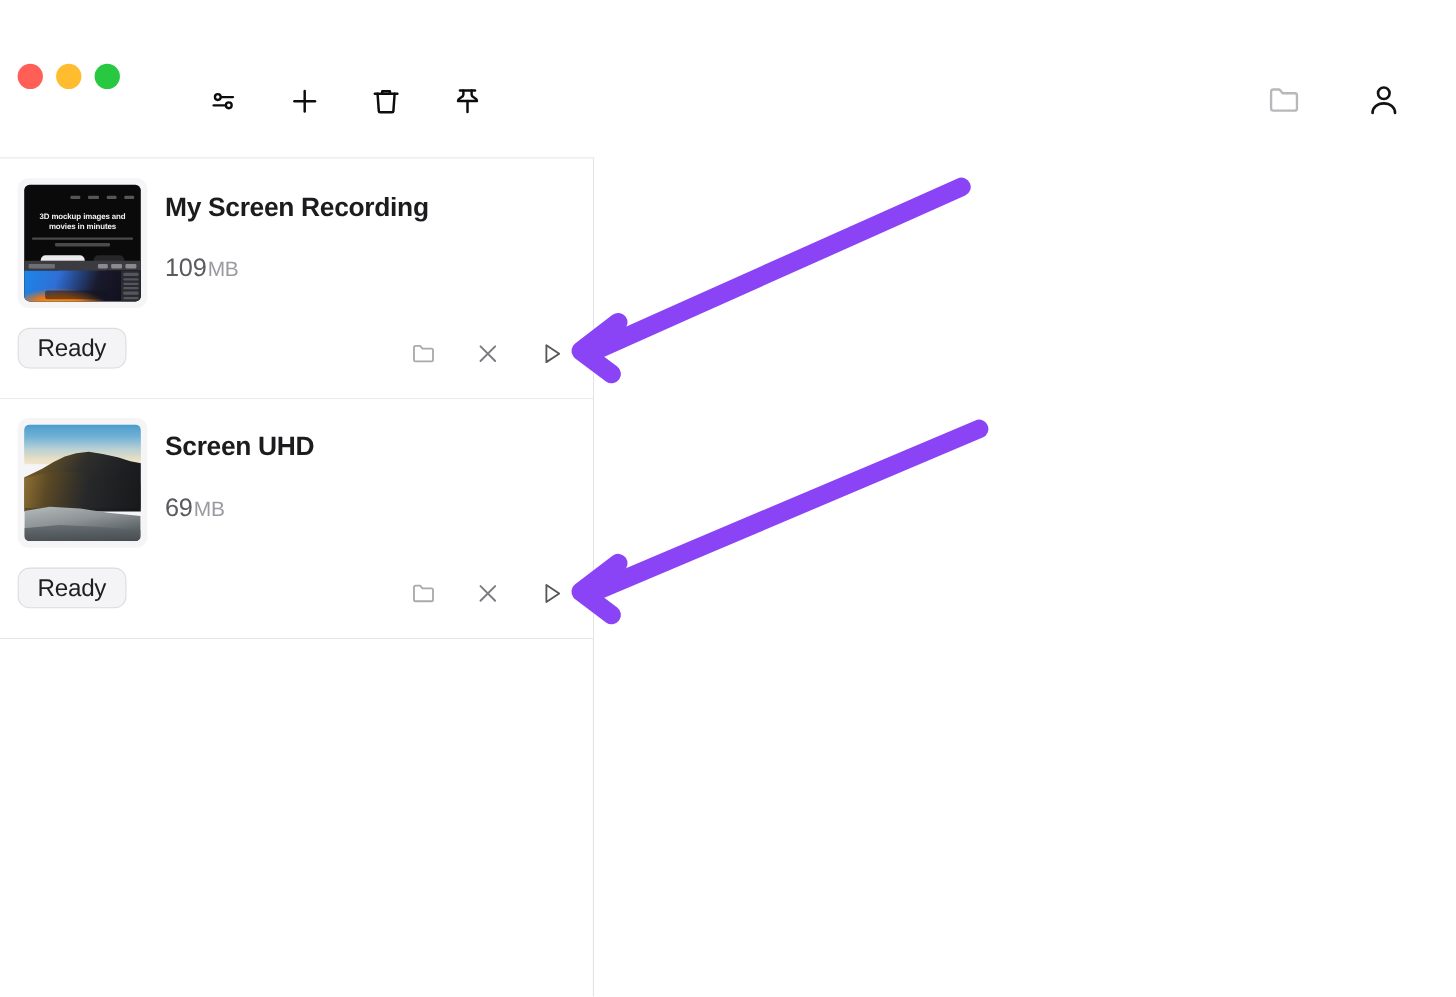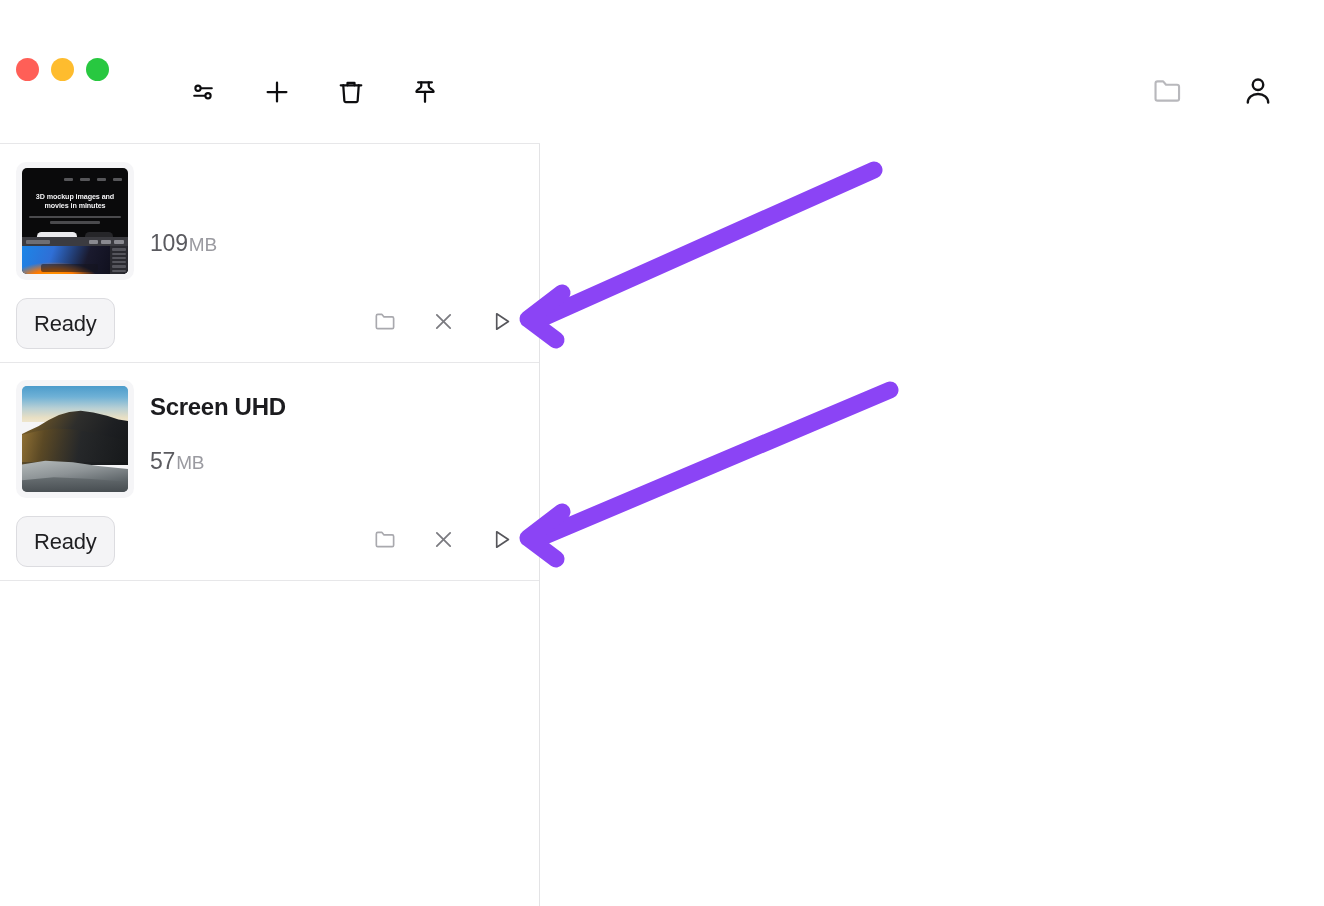--- a/index.html
+++ b/index.html
@@ -227,21 +227,21 @@
   }
   .file-size .unit {
     color: #9a9aa0;
     font-size: 19px;
     margin-left: 1px;
   }
 
   .status-badge {
     position: absolute;
     left: 16px; top: 153px;
-    height: 51px;
+    height: 37px;
     padding: 0 17px;
     display: flex; align-items: center;
     border: 1px solid #dcdce0;
     border-radius: 11px;
     background: #f4f4f6;
     font-size: 22px;
     font-weight: 400;
     color: #1f1f22;
     letter-spacing: -0.2px;
   }
@@ -400,20 +400,21 @@
                   <i></i>
                   <i></i>
                   <i></i>
                   <i></i>
                   <i></i>
                 </div>
             </div>
           </div>
         </div>
 
+        <div class="file-title">My Screen Recording</div>
 
         <div class="file-size">
           <span>109</span><span class="unit">MB</span>
         </div>
 
         <div class="status-badge">Ready</div>
 
         <div class="row-actions">
           <button class="act-btn">
             <span>
@@ -450,21 +451,21 @@
             <div class="tn-ridge"></div>
             <div class="tn-ridge2"></div>
             <div class="tn-ground"></div>
             <div class="tn-ground2"></div>
           </div>
         </div>
 
         <div class="file-title">Screen UHD</div>
 
         <div class="file-size">
-          <span>57</span><span class="unit">MB</span>
+          <span>69</span><span class="unit">MB</span>
         </div>
 
         <div class="status-badge">Ready</div>
 
         <div class="row-actions">
           <button class="act-btn">
             <span>
               <svg width="25" height="25" viewBox="0 0 24 24" fill="none" stroke="#a9a9ae" stroke-width="1.6" stroke-linecap="round" stroke-linejoin="round">
                 <path d="M3.2 6.6a1.4 1.4 0 0 1 1.4-1.4h4l2 2.4h7.8a1.4 1.4 0 0 1 1.4 1.4v8.4a1.4 1.4 0 0 1-1.4 1.4H4.6a1.4 1.4 0 0 1-1.4-1.4z"></path>
               </svg>

